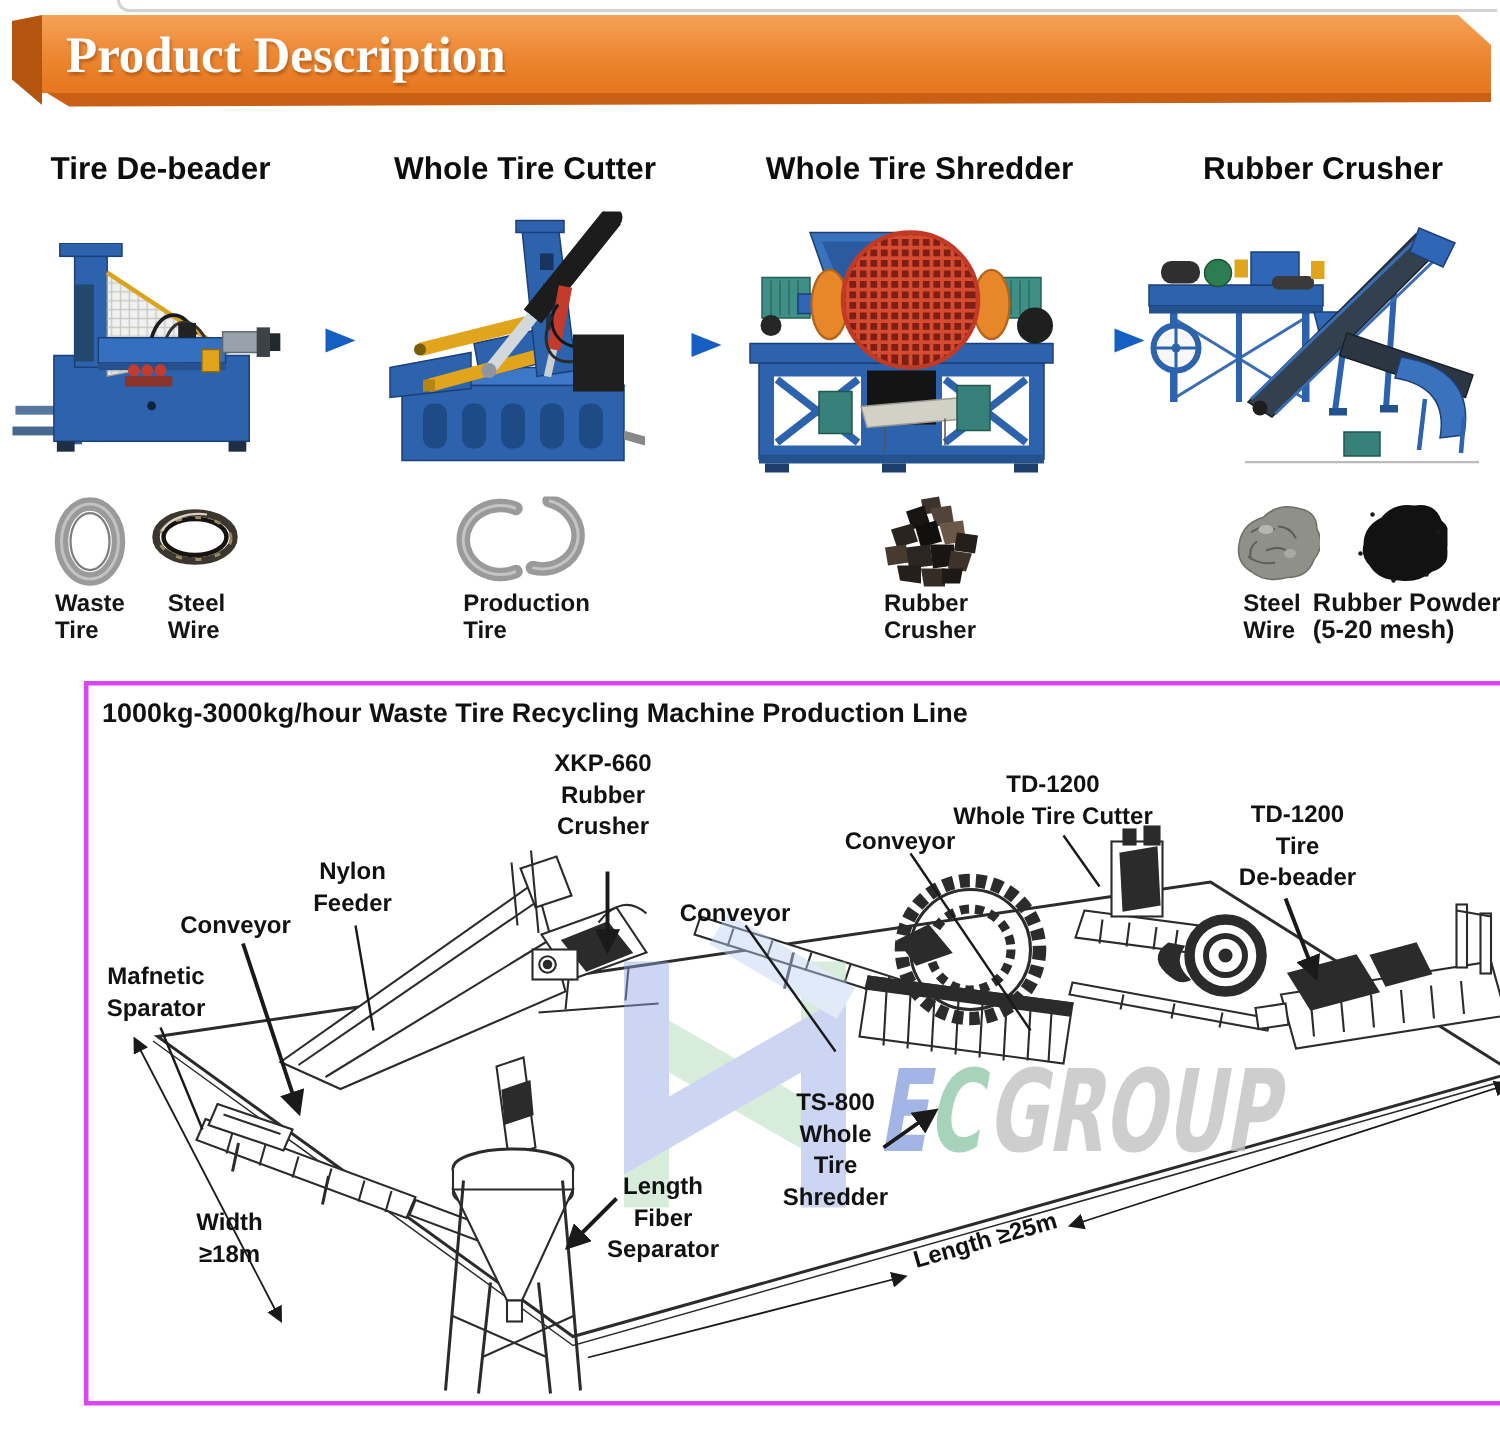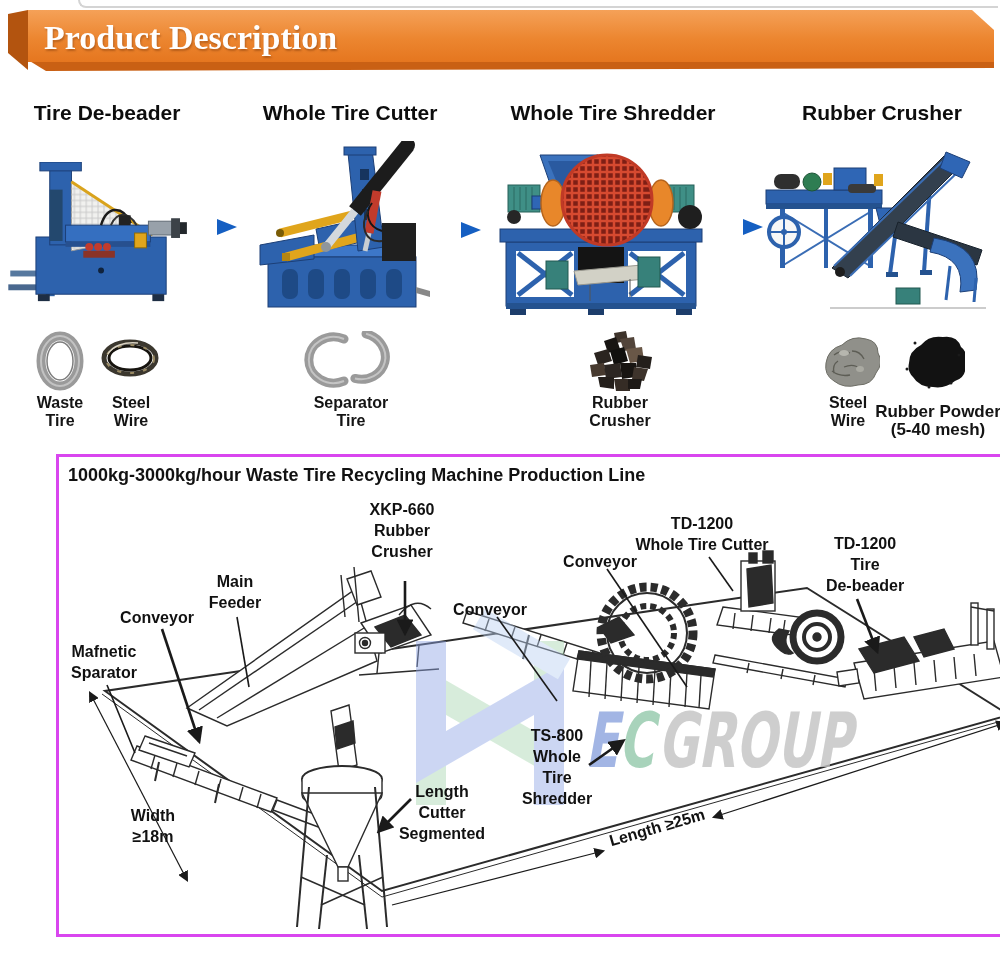--- a/index.html
+++ b/index.html
@@ -11,23 +11,23 @@
   .banner{position:absolute;left:8px;top:10px;width:986px;height:64px;}
   .banner svg{position:absolute;left:0;top:0;}
   .banner-title{position:absolute;left:36px;top:9px;color:#ffffff;
         font-family:"Liberation Serif",serif;font-weight:bold;font-size:34px;
         text-shadow:1px 2px 2px rgba(90,35,0,.35);white-space:nowrap;text-align:right;}
   .m-title{position:absolute;top:101px;transform:translateX(-50%);
         font-size:21px;font-weight:bold;color:#0d0d0d;white-space:nowrap;}
   .machine{position:absolute;}
   .flow-arrow{position:absolute;width:24px;height:20px;}
   .product{position:absolute;}
-  .p-label{position:absolute;transform:translateX(-50%);text-align:center;
+  .p-label{position:absolute;transform:translateX(-50%);
         font-size:16px;font-weight:bold;line-height:18px;color:#141414;white-space:nowrap;}
-  .p-label.big{font-size:17px;margin-top:10px;}
+  .p-label.big{font-size:17px;}
   .dbox{position:absolute;left:12px;top:454px;width:974px;height:483px;
         border:3px solid #d946ef;box-sizing:border-box;background:#fff;margin-left:44px;}
   .d-art{position:absolute;left:0;top:0;z-index:1;}
   .d-title{position:absolute;left:9px;top:8px;z-index:3;font-size:18px;
         font-weight:bold;color:#111;white-space:nowrap;}
   .dlab{position:absolute;z-index:3;transform:translateX(-50%);text-align:center;
         font-size:16px;font-weight:bold;line-height:21px;color:#111;white-space:nowrap;}
   .dlab.rot{transform:translateX(-50%) rotate(-16deg);}
 </style>
 </head>
@@ -294,34 +294,34 @@
 
   <div class="p-label" style="left:60px;top:394px">
     <div>Waste</div>
       <div>Tire</div>
   </div>
   <div class="p-label" style="left:131px;top:394px">
     <div>Steel</div>
       <div>Wire</div>
   </div>
   <div class="p-label" style="left:351px;top:394px">
-    <div>Separator</div>
+    <div>Production</div>
       <div>Tire</div>
   </div>
   <div class="p-label" style="left:620px;top:394px">
     <div>Rubber</div>
       <div>Crusher</div>
   </div>
   <div class="p-label" style="left:848px;top:394px">
     <div>Steel</div>
       <div>Wire</div>
   </div>
   <div class="p-label big" style="left:938px;top:393px">
     <div>Rubber Powder</div>
-      <div>(5-40 mesh)</div>
+      <div>(5-20 mesh)</div>
   </div>
 
   <div class="dbox">
     <div class="d-title">1000kg-3000kg/hour Waste Tire Recycling Machine Production Line</div>
 
     <svg class="d-art" width="968" height="477" viewBox="0 0 968 477">
       <defs>
         <marker id="mA" viewBox="0 0 10 10" refX="8" refY="5" markerWidth="6.5" markerHeight="6.5" orient="auto-start-reverse">
           <path d="M0,0 L10,5 L0,10 z" fill="#1a1a1a"></path>
         </marker>
@@ -487,43 +487,43 @@
     </div>
     <div class="dlab" style="left:541px;top:94px">
       <div>Conveyor</div>
     </div>
     <div class="dlab" style="left:806px;top:76px">
       <div>TD-1200</div>
       <div>Tire</div>
       <div>De-beader</div>
     </div>
     <div class="dlab" style="left:176px;top:114px">
-      <div>Main</div>
+      <div>Nylon</div>
       <div>Feeder</div>
     </div>
     <div class="dlab" style="left:98px;top:150px">
       <div>Conveyor</div>
     </div>
     <div class="dlab" style="left:45px;top:184px">
       <div>Mafnetic</div>
       <div>Sparator</div>
     </div>
     <div class="dlab" style="left:431px;top:142px">
       <div>Conveyor</div>
     </div>
     <div class="dlab" style="left:498px;top:268px">
       <div>TS-800</div>
       <div>Whole</div>
       <div>Tire</div>
       <div>Shredder</div>
     </div>
     <div class="dlab" style="left:383px;top:324px">
       <div>Length</div>
-      <div>Cutter</div>
-      <div>Segmented</div>
+      <div>Fiber</div>
+      <div>Separator</div>
     </div>
     <div class="dlab" style="left:94px;top:348px">
       <div>Width</div>
       <div>≥18m</div>
     </div>
     <div class="dlab rot" style="left:598px;top:360px">
       <div>Length ≥25m</div>
     </div>
   </div>
 

